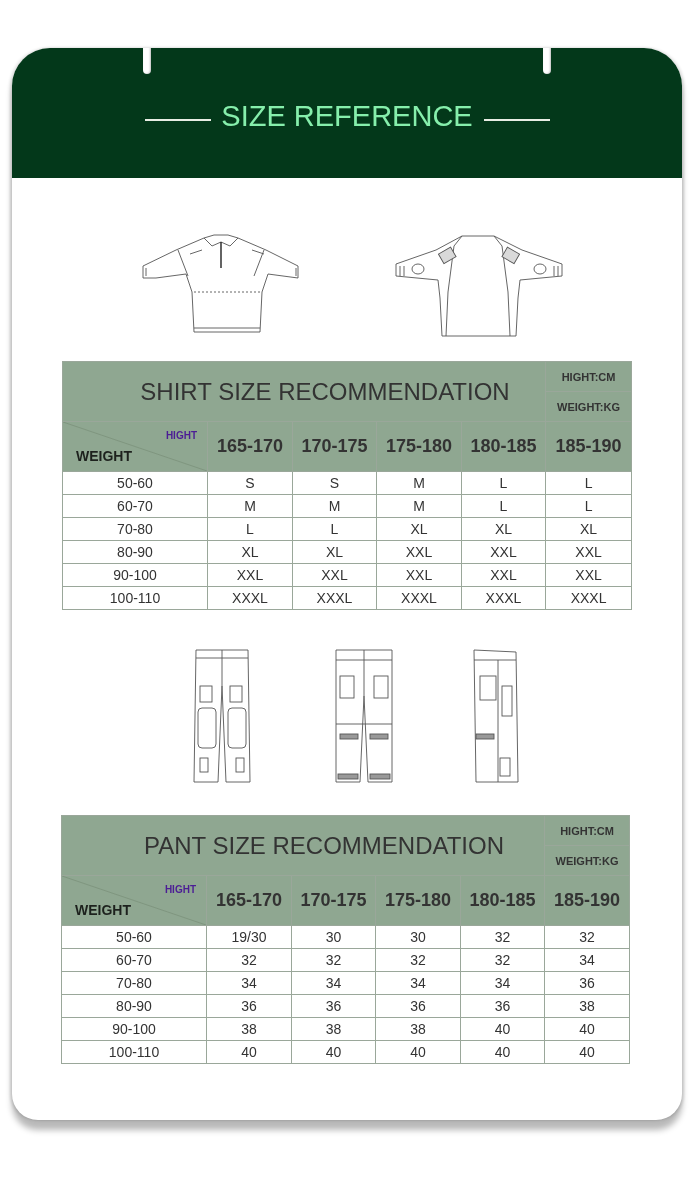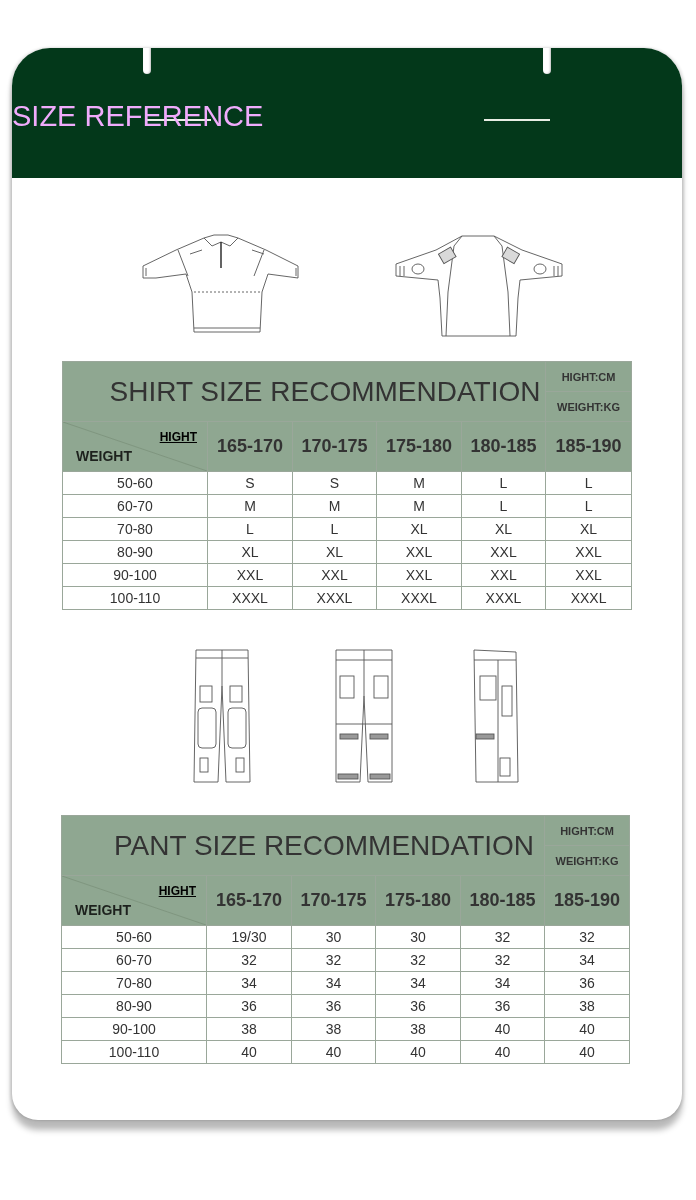--- a/index.html
+++ b/index.html
@@ -15,46 +15,46 @@
   }
   .header-band {
     position: absolute; left: 0; top: 0; width: 670px; height: 130px;
     background: #03381a;
   }
   .slot {
     position: absolute; top: -4px; width: 8px; height: 30px; background: #ffffff;
     border-radius: 0 0 4px 4px; box-shadow: inset -1px 0 2px rgba(0,0,0,0.25);
   }
   .header-title {
-    position: absolute; left: 0; top: 52px; width: 670px; text-align: left;
-    color: #f0abfc; font-size: 29px; letter-spacing: 0px;
+    position: absolute; left: 0; top: 52px; width: 670px; text-align: center;
+    color: #86efac; font-size: 29px; letter-spacing: 0px;
   }
   .header-line {
     position: absolute; top: 71px; height: 1.5px; width: 66px; background: #e8ede4;
   }
   .illus { position: absolute; }
   table.size {
     position: absolute; border-collapse: collapse; table-layout: fixed;
     font-family: "Liberation Sans", sans-serif;
   }
   table.size td {
     border: 1px solid #9aa79a; padding: 0; text-align: center; color: #333;
   }
   .hdr-cell { background: #8fa791; }
   .title-cell {
-    font-size: 28px; color: #1b1f1b; text-align: center; padding-left: 42px !important;
+    font-size: 24px; color: #1b1f1b; text-align: center; padding-left: 42px !important;
   }
   .unit-cell { font-size: 11px; font-weight: bold; color: #1d211d; }
   .col-cell { font-size: 18px; font-weight: bold; color: #1d211d; }
   .corner-cell { position: relative; }
   .corner-cell .diag {
     position: absolute; left: 0; top: 0; width: 100%; height: 100%;
   }
   .corner-hight {
-    position: absolute; right: 10px; top: 8px; font-size: 12px; font-weight: bold; color: #000000; text-decoration: underline;
+    position: absolute; right: 10px; top: 8px; font-size: 10px; font-weight: bold; color: #4c1d95;
   }
   .corner-weight {
     position: absolute; left: 5px; bottom: 7px; font-size: 14px; font-weight: bold; color: #1d211d; margin-left: 8px;
   }
   .data-cell { font-size: 14px; color: #3a3a3a; background: #ffffff; height: 22px; }
 </style>
 </head>
 <body>
 
 <div class="card">

